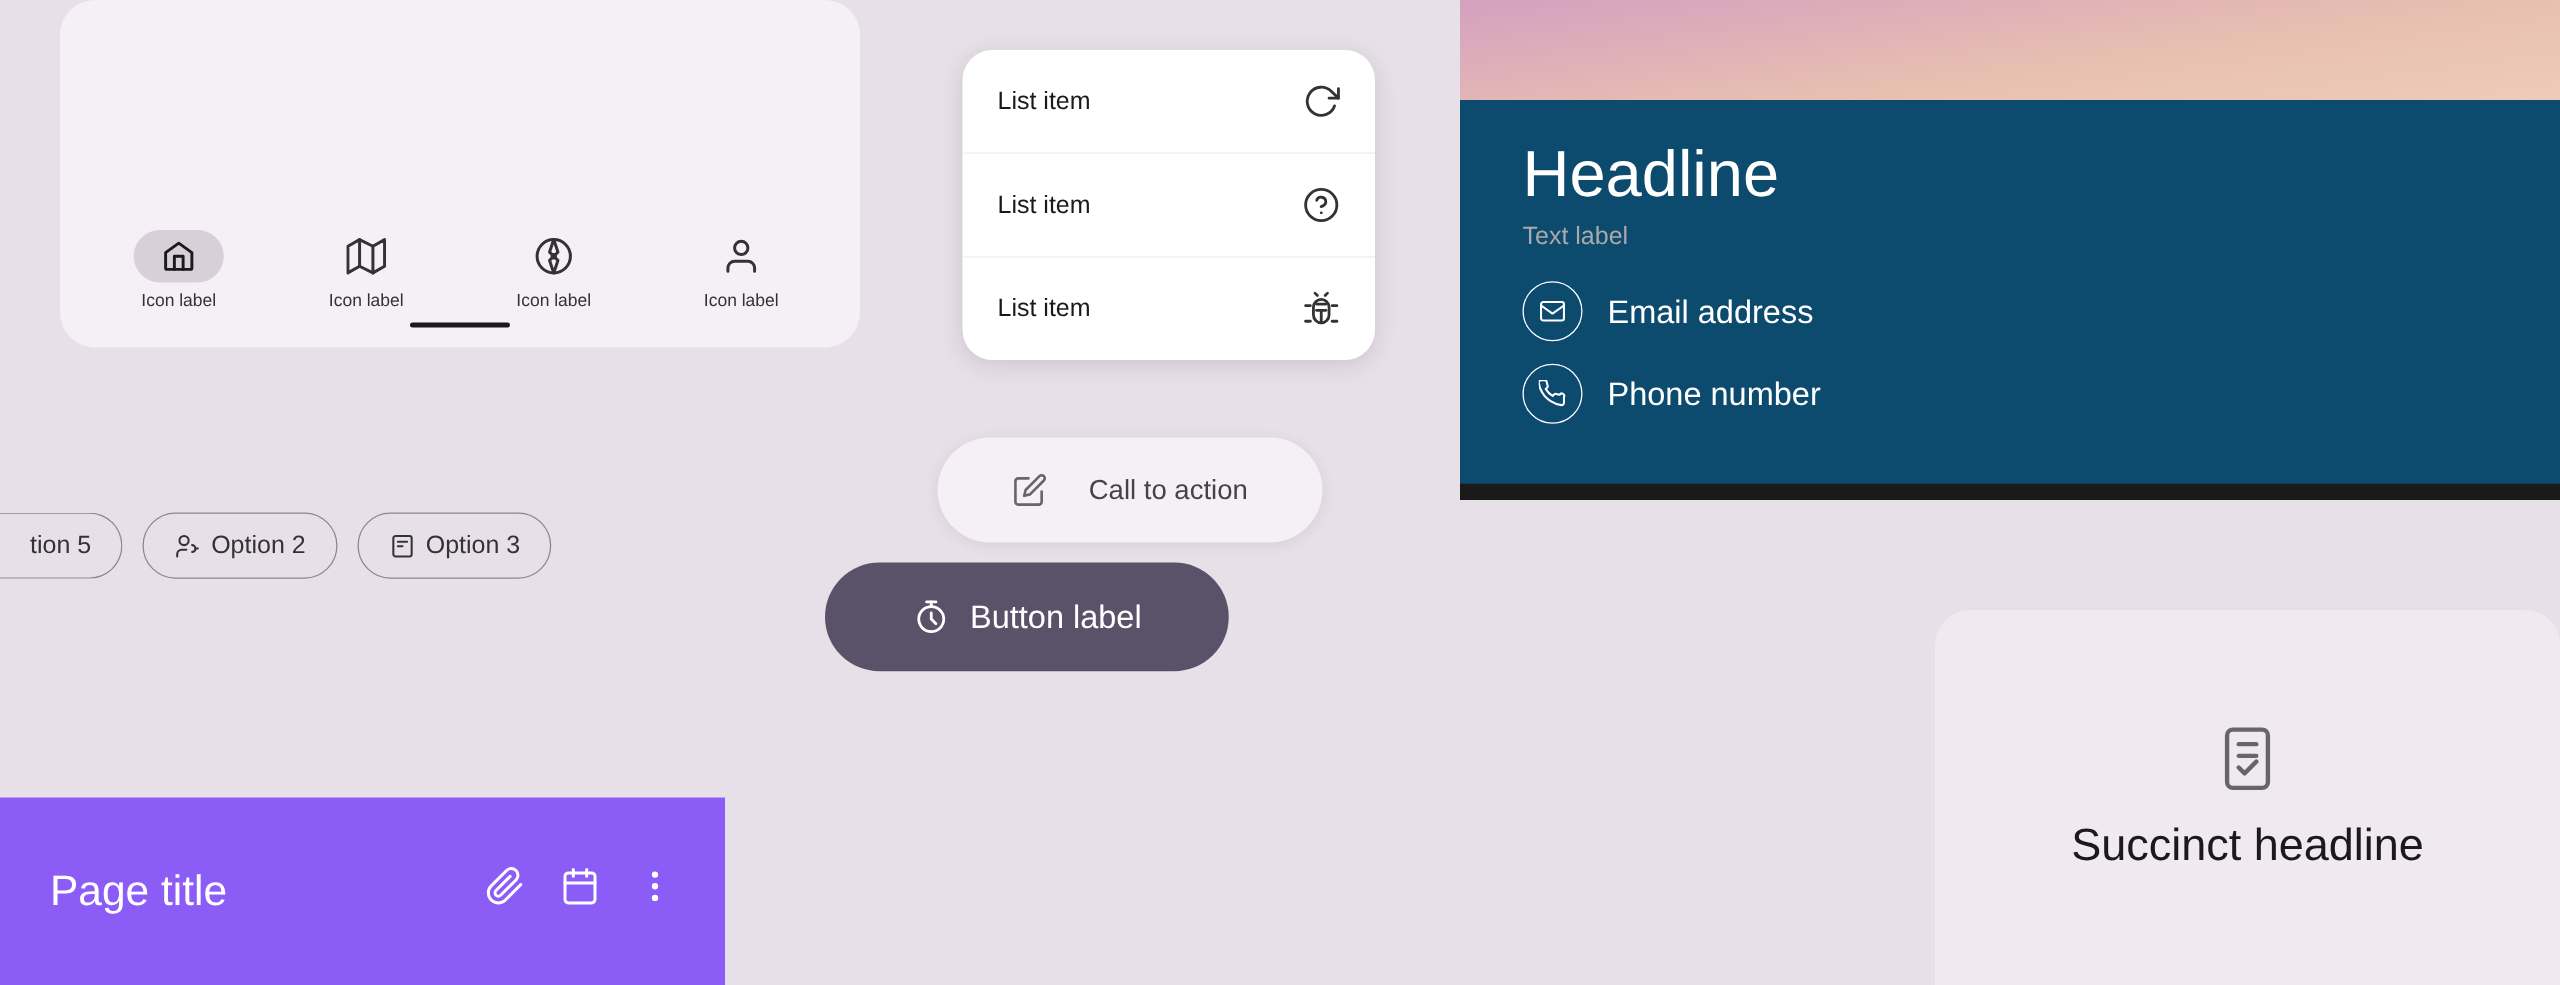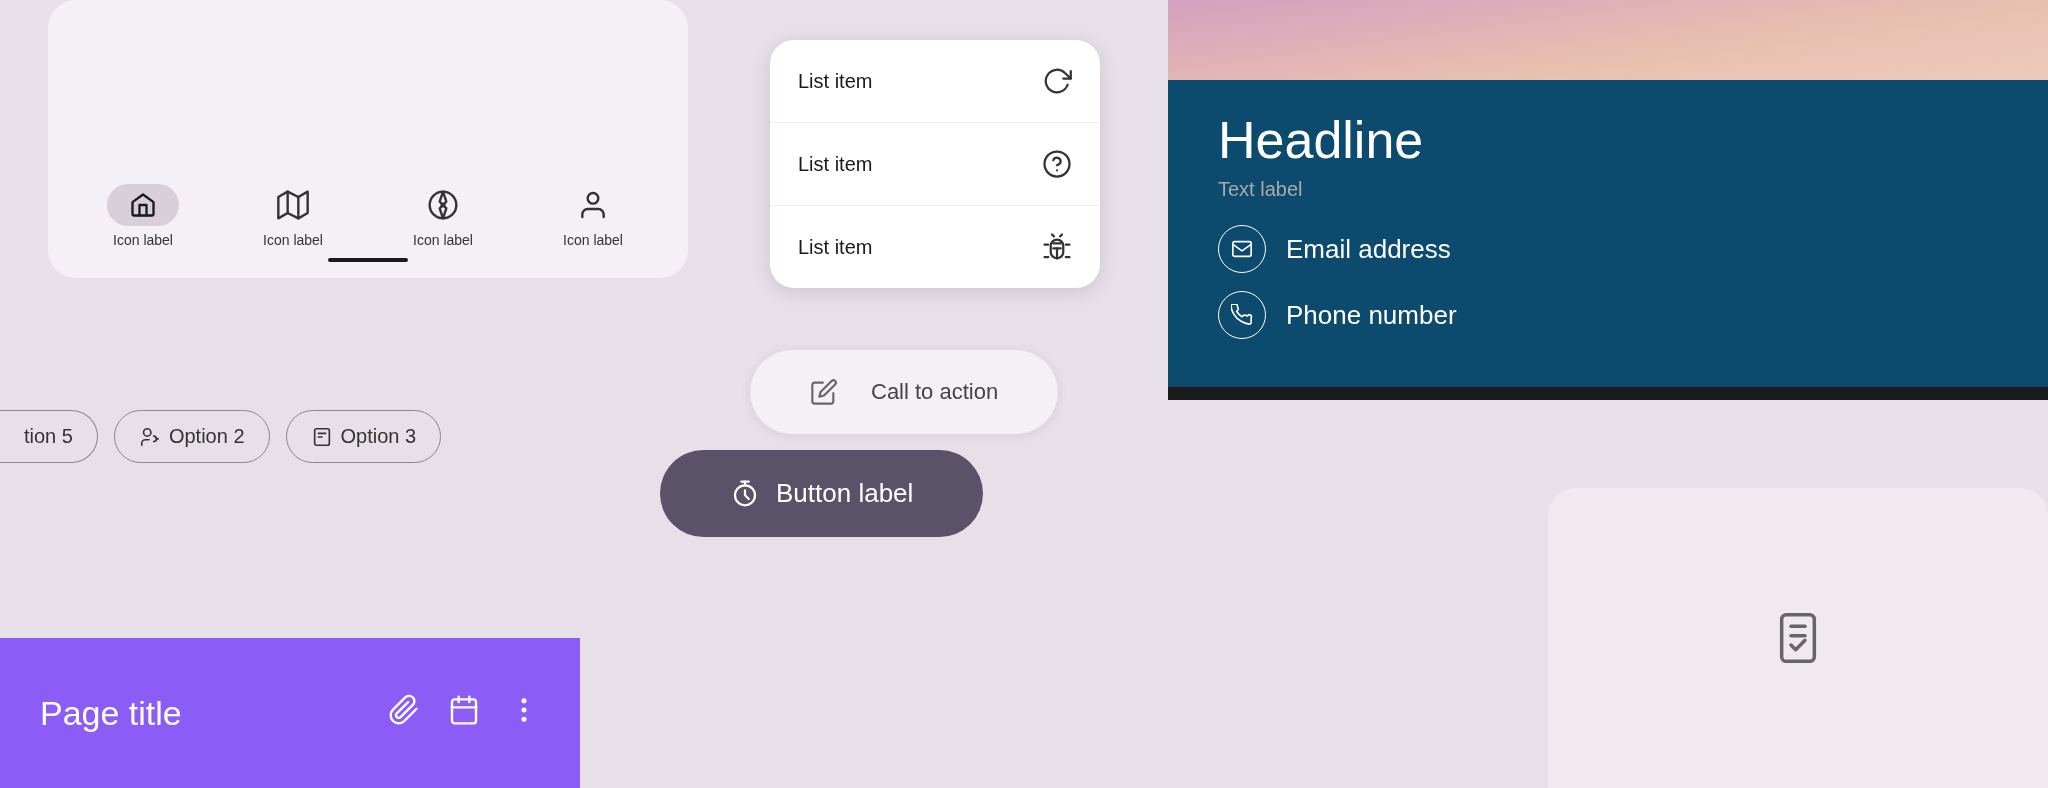--- a/index.html
+++ b/index.html
@@ -483,13 +483,14 @@
   </div>
 </div>
 
 <div class="bottom-right-card">
   <svg width="56" height="56" viewBox="0 0 24 24" fill="none" stroke="#666" stroke-width="1.5" stroke-linecap="round" stroke-linejoin="round">
     <rect x="5" y="2" width="14" height="20" rx="2"></rect>
     <path d="M9 7h6"></path>
     <path d="M9 11h6"></path>
     <path d="M9 15l2 2 4-4"></path>
   </svg>
+  <span class="bottom-right-headline">Succinct headline</span>
 </div>
 
 </body></html>

